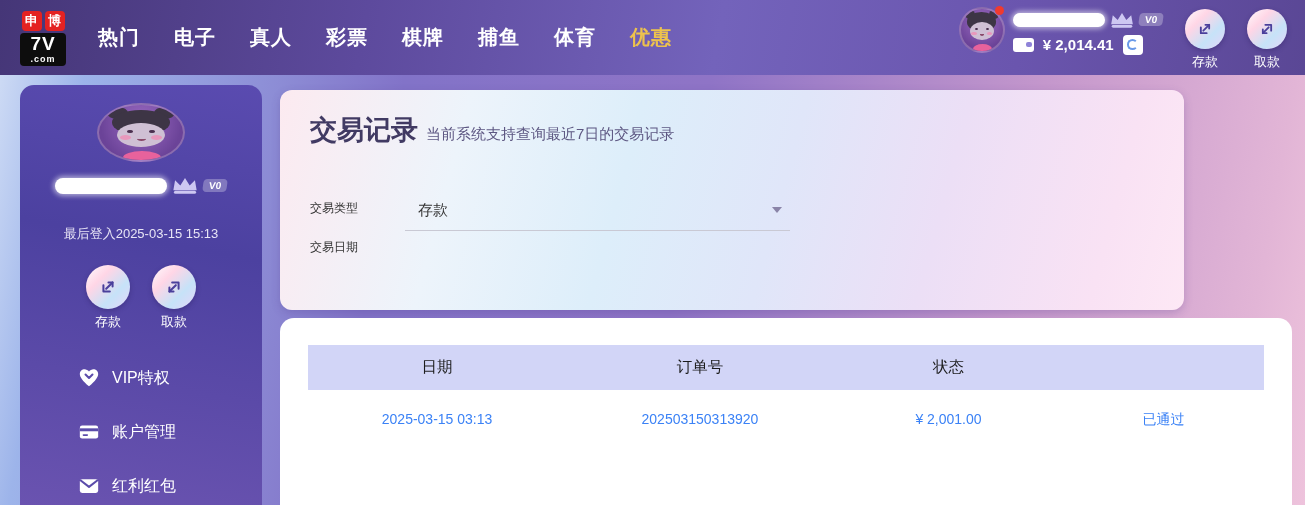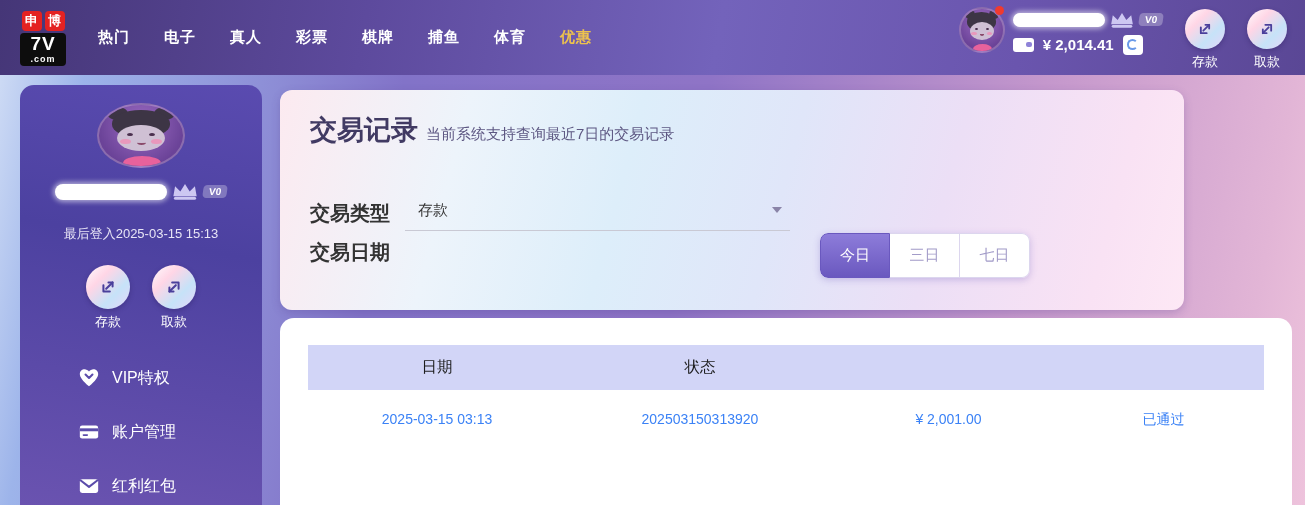--- a/index.html
+++ b/index.html
@@ -13,21 +13,21 @@
     background:linear-gradient(100deg,#453677 0%,#5d4a9d 28%,#7363bb 55%,#6a55ae 78%,#5a4795 100%);
     display:flex; align-items:center; padding:0 18px 0 20px; }
   .logo { display:flex; flex-direction:column; align-items:center; gap:2px; margin-top:2px; cursor:pointer; }
   .logo-badges { display:flex; gap:3px; }
   .logo-badge { width:20px; height:20px; background:#e42222; border-radius:4px; color:#fff;
     font-size:13px; font-weight:bold; display:flex; align-items:center; justify-content:center; }
   .logo-block { width:46px; background:#0d0d0d; border-radius:4px; text-align:center; padding:1px 0 2px; }
   .logo-name { display:block; color:#fff; font-weight:bold; font-size:19px; line-height:20px; letter-spacing:1px; }
   .logo-tld { display:block; color:#fff; font-weight:bold; font-size:9px; line-height:10px; letter-spacing:1px; }
   .menu { display:flex; gap:34px; margin-left:32px; }
-  .menu-item { color:#fff; font-size:15px; font-weight:bold; letter-spacing:1px; cursor:pointer; }
+  .menu-item { color:#fff; font-size:20px; font-weight:bold; letter-spacing:1px; cursor:pointer; }
   .menu-item.active { color:#edc24d; }
 
   .user-cluster { margin-left:auto; display:flex; align-items:flex-start; }
   .nav-avatar-wrap { position:relative; margin-top:2px; }
   .red-dot { position:absolute; top:-1px; right:1px; width:9px; height:9px; background:#f03a2e; border-radius:50%; }
   .user-info { display:flex; flex-direction:column; gap:6px; margin-left:8px; margin-top:6px; }
   .user-row1 { display:flex; align-items:center; gap:4px; }
   .name-blob { background:#fff; border-radius:9px; box-shadow:0 0 5px 2px rgba(255,255,255,.55); }
   .name-blob.nav { width:92px; height:14px; }
   .vip-badge { background:rgba(255,255,255,.28); border-radius:4px; color:#fff; font-size:10px;
@@ -49,21 +49,21 @@
   .circle-label { color:#fff; font-size:13px; margin-top:4px; }
 
   
   .sidebar { position:absolute; left:20px; top:85px; width:242px; height:420px;
     border-radius:14px 14px 0 0;
     background:linear-gradient(190deg,#5a4bb0 0%,#4c41a0 38%,#6a53b0 100%);
     display:flex; flex-direction:column; align-items:center; }
   .sb-avatar { margin-top:18px; }
   .sb-userline { display:flex; align-items:center; gap:4px; margin-top:14px; }
   .name-blob.sb { width:112px; height:16px; }
-  .sb-lastlogin { color:#e8e5f6; font-size:13px; margin-top:24px; }
+  .sb-lastlogin { color:#e8e5f6; font-size:13px; margin-top:30px; }
   .sb-actions { display:flex; gap:22px; margin-top:22px; }
   .sb-menu { width:100%; margin-top:28px; display:flex; flex-direction:column; gap:16px; }
   .sb-menu-item { display:flex; align-items:center; gap:12px; padding:8px 0 8px 58px; cursor:pointer; }
   .sb-menu-item .mi-icon { width:22px; height:22px; display:flex; align-items:center; justify-content:center; }
   .sb-menu-item .mi-label { color:#fff; font-size:16px; }
 
   
   .avatar { position:relative; border-radius:50%; overflow:hidden;
     background:radial-gradient(circle at 50% 32%,#9d6cc4 0%,#6b4398 72%);
     border:2px solid rgba(255,255,255,.22); }
@@ -81,21 +81,21 @@
   .av-body { position:absolute; bottom:-8%; left:28%; width:46%; height:24%; background:#e8629c; border-radius:50% 50% 0 0; }
 
   
   .filter-panel { position:absolute; left:280px; top:90px; width:904px; height:220px; border-radius:12px;
     background:linear-gradient(105deg,#fceaf0 0%,#edf4fb 20%,#ddeefa 38%,#e0e6f9 55%,#ecdff6 72%,#f9e2f4 90%,#fde8f5 100%);
     box-shadow:0 3px 8px rgba(80,60,140,.25); }
   .title-row { position:absolute; left:30px; top:22px; display:flex; align-items:baseline; }
   .page-title { font-size:27px; font-weight:bold; color:#413a63; }
   .page-subtitle { font-size:15px; color:#5d5782; margin-left:8px; }
 
-  .f-label { position:absolute; left:30px; font-size:20px; color:#333;font-weight:bold; }
+  .f-label { position:absolute; left:30px; font-size:12px; color:#333; }
   .f-field { position:absolute; left:125px; width:385px; height:41px; display:flex; align-items:center; cursor:pointer; }
   .f-field .f-value { font-size:15px; color:#333; padding-left:13px; }
   .field-type { top:100px; border-bottom:1px solid #c9c9d4; }
   .field-date { top:150px; border-bottom:1px dashed #b0b0c0; }
   .caret-down { margin-left:auto; margin-right:8px; width:0; height:0;
     border-left:5px solid transparent; border-right:5px solid transparent; border-top:6px solid #8a84a8; }
   .cal-wrap { margin-left:auto; margin-right:0; display:flex; align-items:center; cursor:pointer; }
 
   .range-group { position:absolute; left:540px; top:143px; display:flex; height:45px;
     border-radius:8px; overflow:hidden; box-shadow:0 2px 7px rgba(110,90,190,.3); }
@@ -294,30 +294,26 @@
     </div>
 
     <span class="f-label" style="top:110px;">交易类型</span>
     <div class="f-field field-type">
       <span class="f-value">存款</span>
       <span class="caret-down"></span>
     </div>
 
     <span class="f-label" style="top:149px;">交易日期</span>
 
-    <div class="range-group">
-      <button class="range-btn active">今日</button>
-      <button class="range-btn">三日</button>
-      <button class="range-btn">七日</button>
-    </div>
   </section>
 
   <section class="table-panel">
     <div class="t-grid t-head">
       <span class="t-cell">日期</span>
+      <span class="t-cell">订单号</span>
       <span class="t-cell">状态</span>
     </div>
     <div class="t-grid t-row">
       <span class="t-cell">2025-03-15 03:13</span>
       <span class="t-cell">202503150313920</span>
       <span class="t-cell">¥ 2,001.00</span>
       <span class="t-cell">已通过</span>
     </div>
   </section>
 

